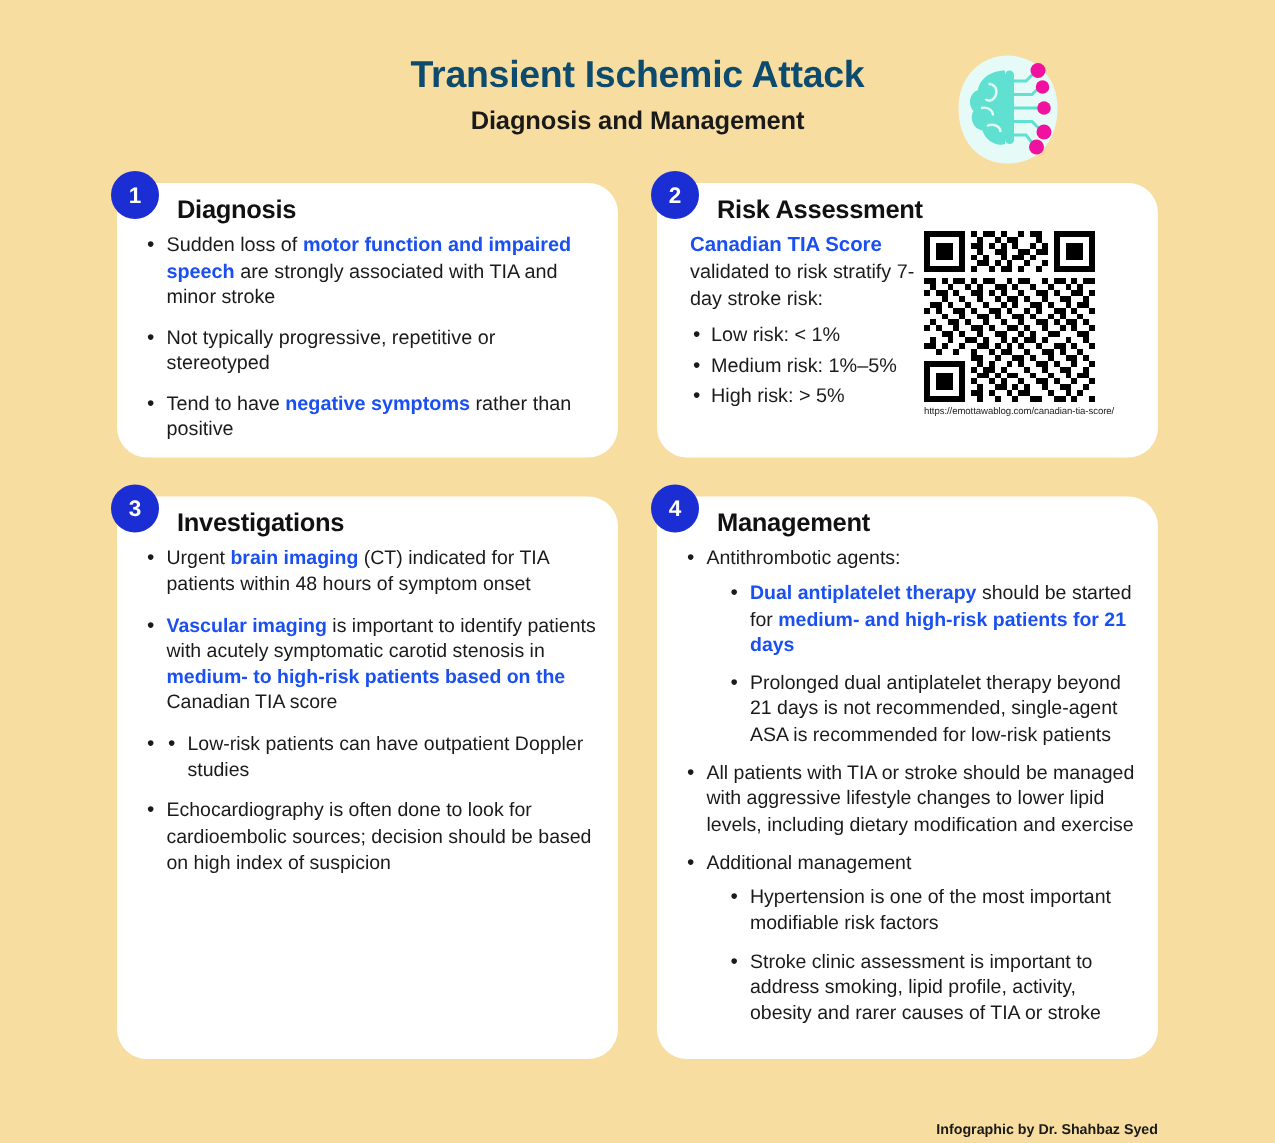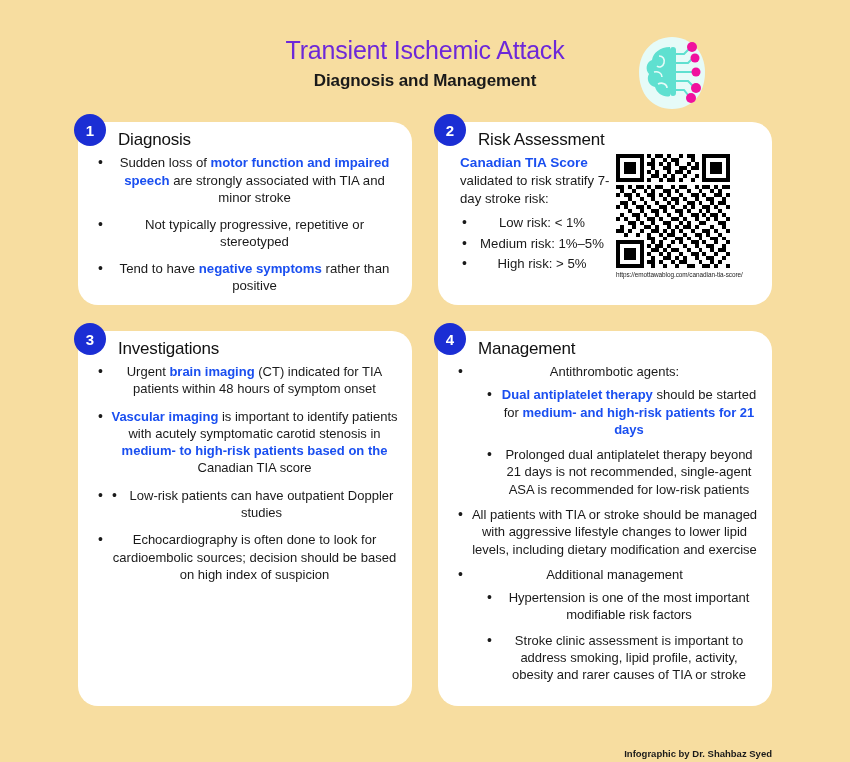--- a/index.html
+++ b/index.html
@@ -14,22 +14,22 @@
   }
 
   
   .header {
     position: relative;
     padding-top: 36px;
     text-align: center;
   }
   .title {
     font-size: 25px;
-    font-weight: normal;
-    color: #6d28d9;
+    font-weight: bold;
+    color: #0c4a6e;
     letter-spacing: -0.2px;
     line-height: 1.15;
   }
   .subtitle {
     font-size: 17px;
     font-weight: bold;
     color: #1a1a1a;
     margin-top: 6px;
     letter-spacing: -0.1px;
   }
@@ -71,35 +71,35 @@
     color: #ffffff;
     font-size: 15px;
     font-weight: bold;
     display: flex;
     align-items: center;
     justify-content: center;
   }
 
   .card-title {
     font-size: 17px;
-    font-weight: normal;
+    font-weight: bold;
     color: #111111;
     padding: 8px 0 2px 40px;
     letter-spacing: -0.2px;
   }
 
   .card-body {
     padding: 2px 14px 0 18px;
     font-size: 13.2px;
     color: #1a1a1a;
     line-height: 1.33;
   }
 
   
-  ul { list-style: none; text-align: center; }
+  ul { list-style: none; }
   li {
     position: relative;
     padding-left: 15px;
     margin-bottom: 9px;
   }
   li::before {
     content: "\2022";
     position: absolute;
     left: 2px;
     top: -1px;

